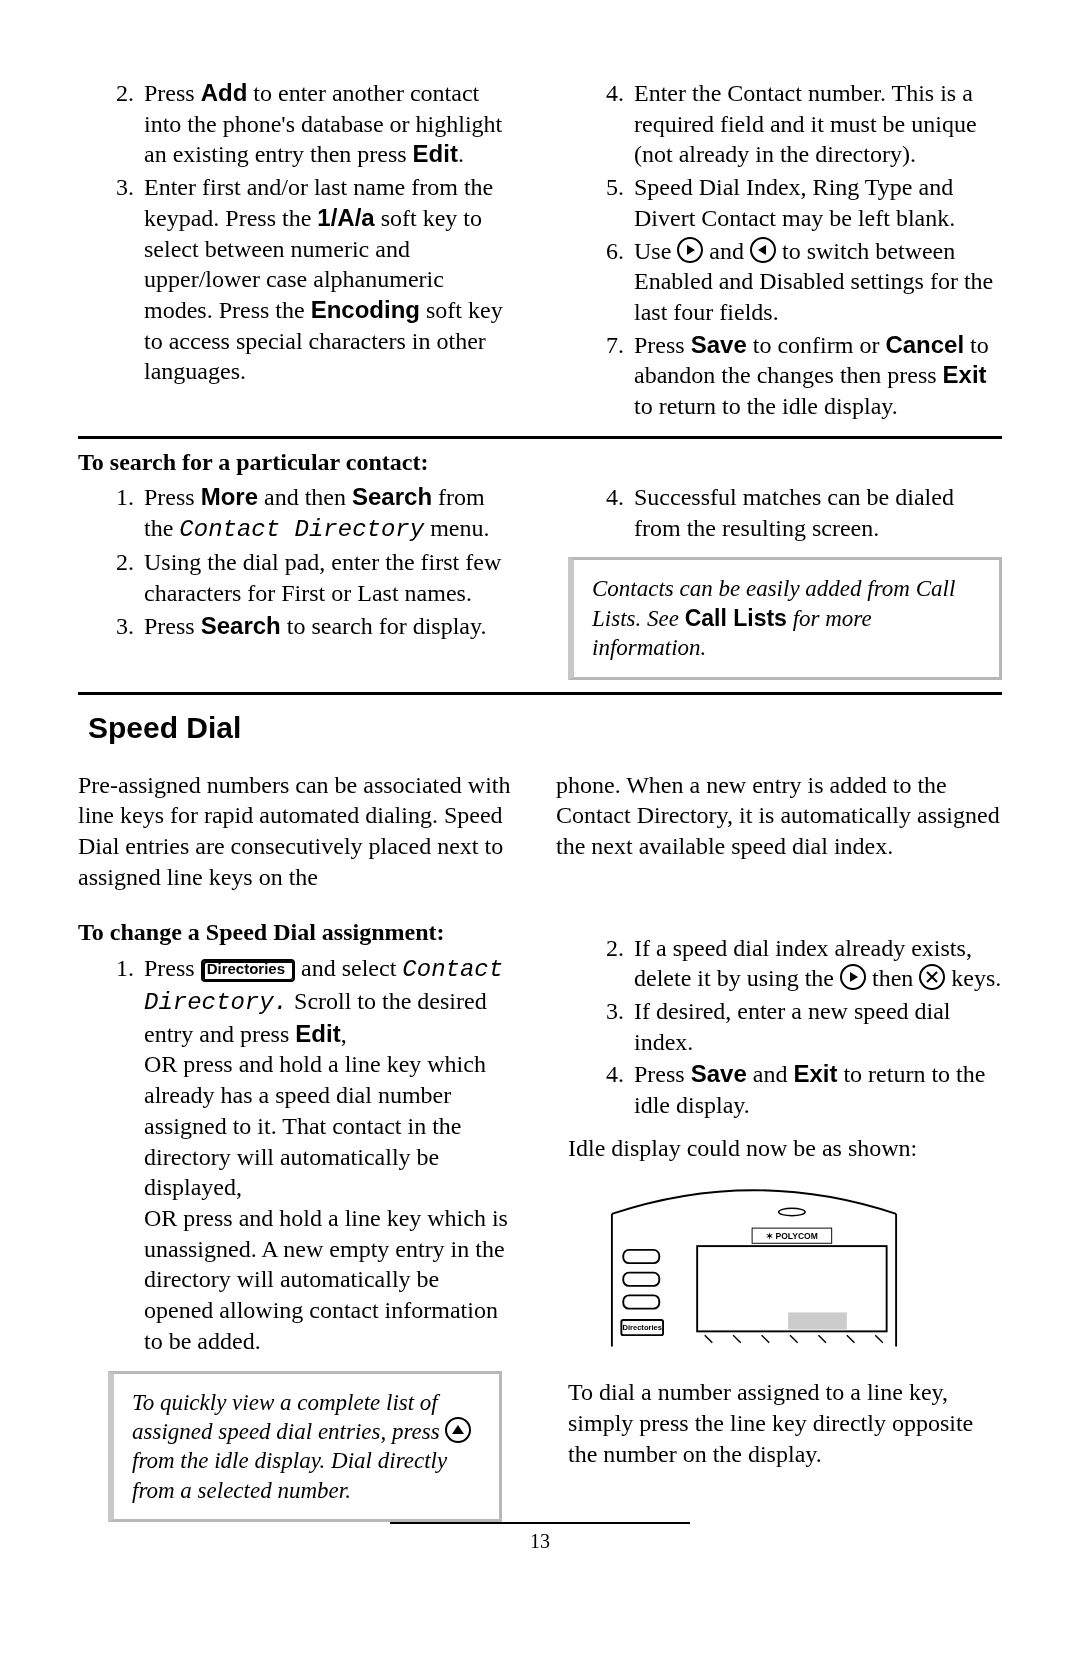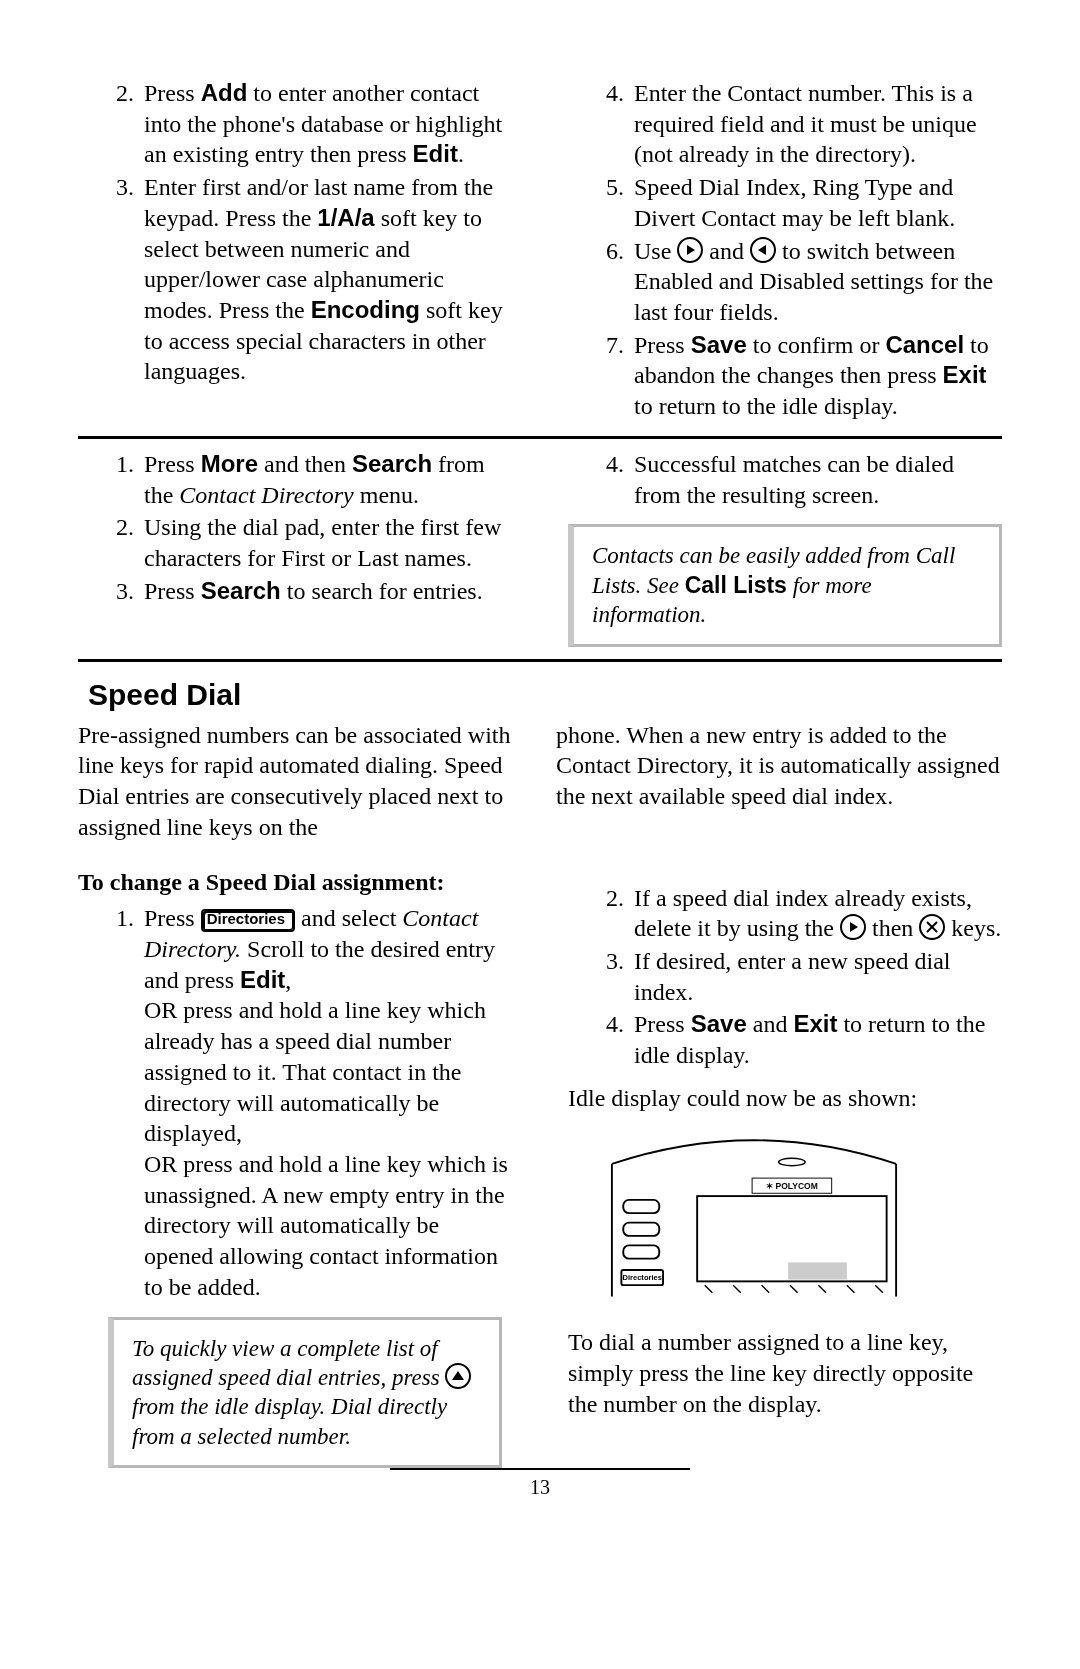--- a/index.html
+++ b/index.html
@@ -29,36 +29,36 @@
     margin: 0;
     padding-left: 62px;
   }
   ol li {
     margin-bottom: 2px;
     padding-left: 4px;
     text-indent: 0;
   }
   .li-body { display:inline; }
   .b-sans { font-family: Arial, Helvetica, sans-serif; font-weight: 800; }
-  .ital { font-style: italic; }
+  .ital { font-style: italic; font-family: Liberation Mono, monospace; }
   .hr {
     border: none;
     border-top: 3px solid #000;
     margin: 12px 0 10px 0;
   }
   .sub-head {
     font-weight: 700;
     font-size: 24px;
     margin: 6px 0 6px 0;
   }
   .section-title {
     font-family: Arial, Helvetica, sans-serif;
     font-weight: 900;
     font-size: 30px;
-    margin: 16px 0 8px 10px;
+    margin: 16px 0 25px 10px;
   }
   .callout {
     border: 3px solid #b8b8b8;
     border-left: 6px solid #c8c8c8;
     padding: 14px 20px 14px 18px;
     font-style: italic;
     font-size: 23px;
     line-height: 1.28;
     margin-top: 14px;
   }
@@ -132,26 +132,27 @@
                 </svg></span><span> and </span><span class="icon-circ"><svg viewBox="0 0 22 22">
                   <polygon points="14,6 6,11 14,16" fill="#000"></polygon>
                 </svg></span><span> to switch between Enabled and Disabled settings for the last four fields.</span></span></li>
         <li><span class="li-body"><span>Press </span><span class="b-sans">Save</span><span> to confirm or </span><span class="b-sans">Cancel</span><span> to abandon the changes then press </span><span class="b-sans">Exit</span><span> to return to the idle display.</span></span></li>
       </ol>
     </div>
   </div>
 
   <hr class="hr">
 
+  <div class="sub-head">To search for a particular contact:</div>
   <div class="cols">
     <div class="col">
       <ol>
         <li><span class="li-body"><span>Press </span><span class="b-sans">More</span><span> and then </span><span class="b-sans">Search</span><span> from the </span><span class="ital">Contact Directory</span><span> menu.</span></span></li>
         <li><span class="li-body">Using the dial pad, enter the first few characters for First or Last names.</span></li>
-        <li><span class="li-body"><span>Press </span><span class="b-sans">Search</span><span> to search for entries.</span></span></li>
+        <li><span class="li-body"><span>Press </span><span class="b-sans">Search</span><span> to search for display.</span></span></li>
       </ol>
     </div>
     <div class="col">
       <ol start="4">
         <li><span class="li-body">Successful matches can be dialed from the resulting screen.</span></li>
       </ol>
       <div class="callout">
         <span>Contacts can be easily added from Call Lists.  See </span><span class="call-bold">Call Lists</span><span> for more information.</span>
       </div>
     </div>

